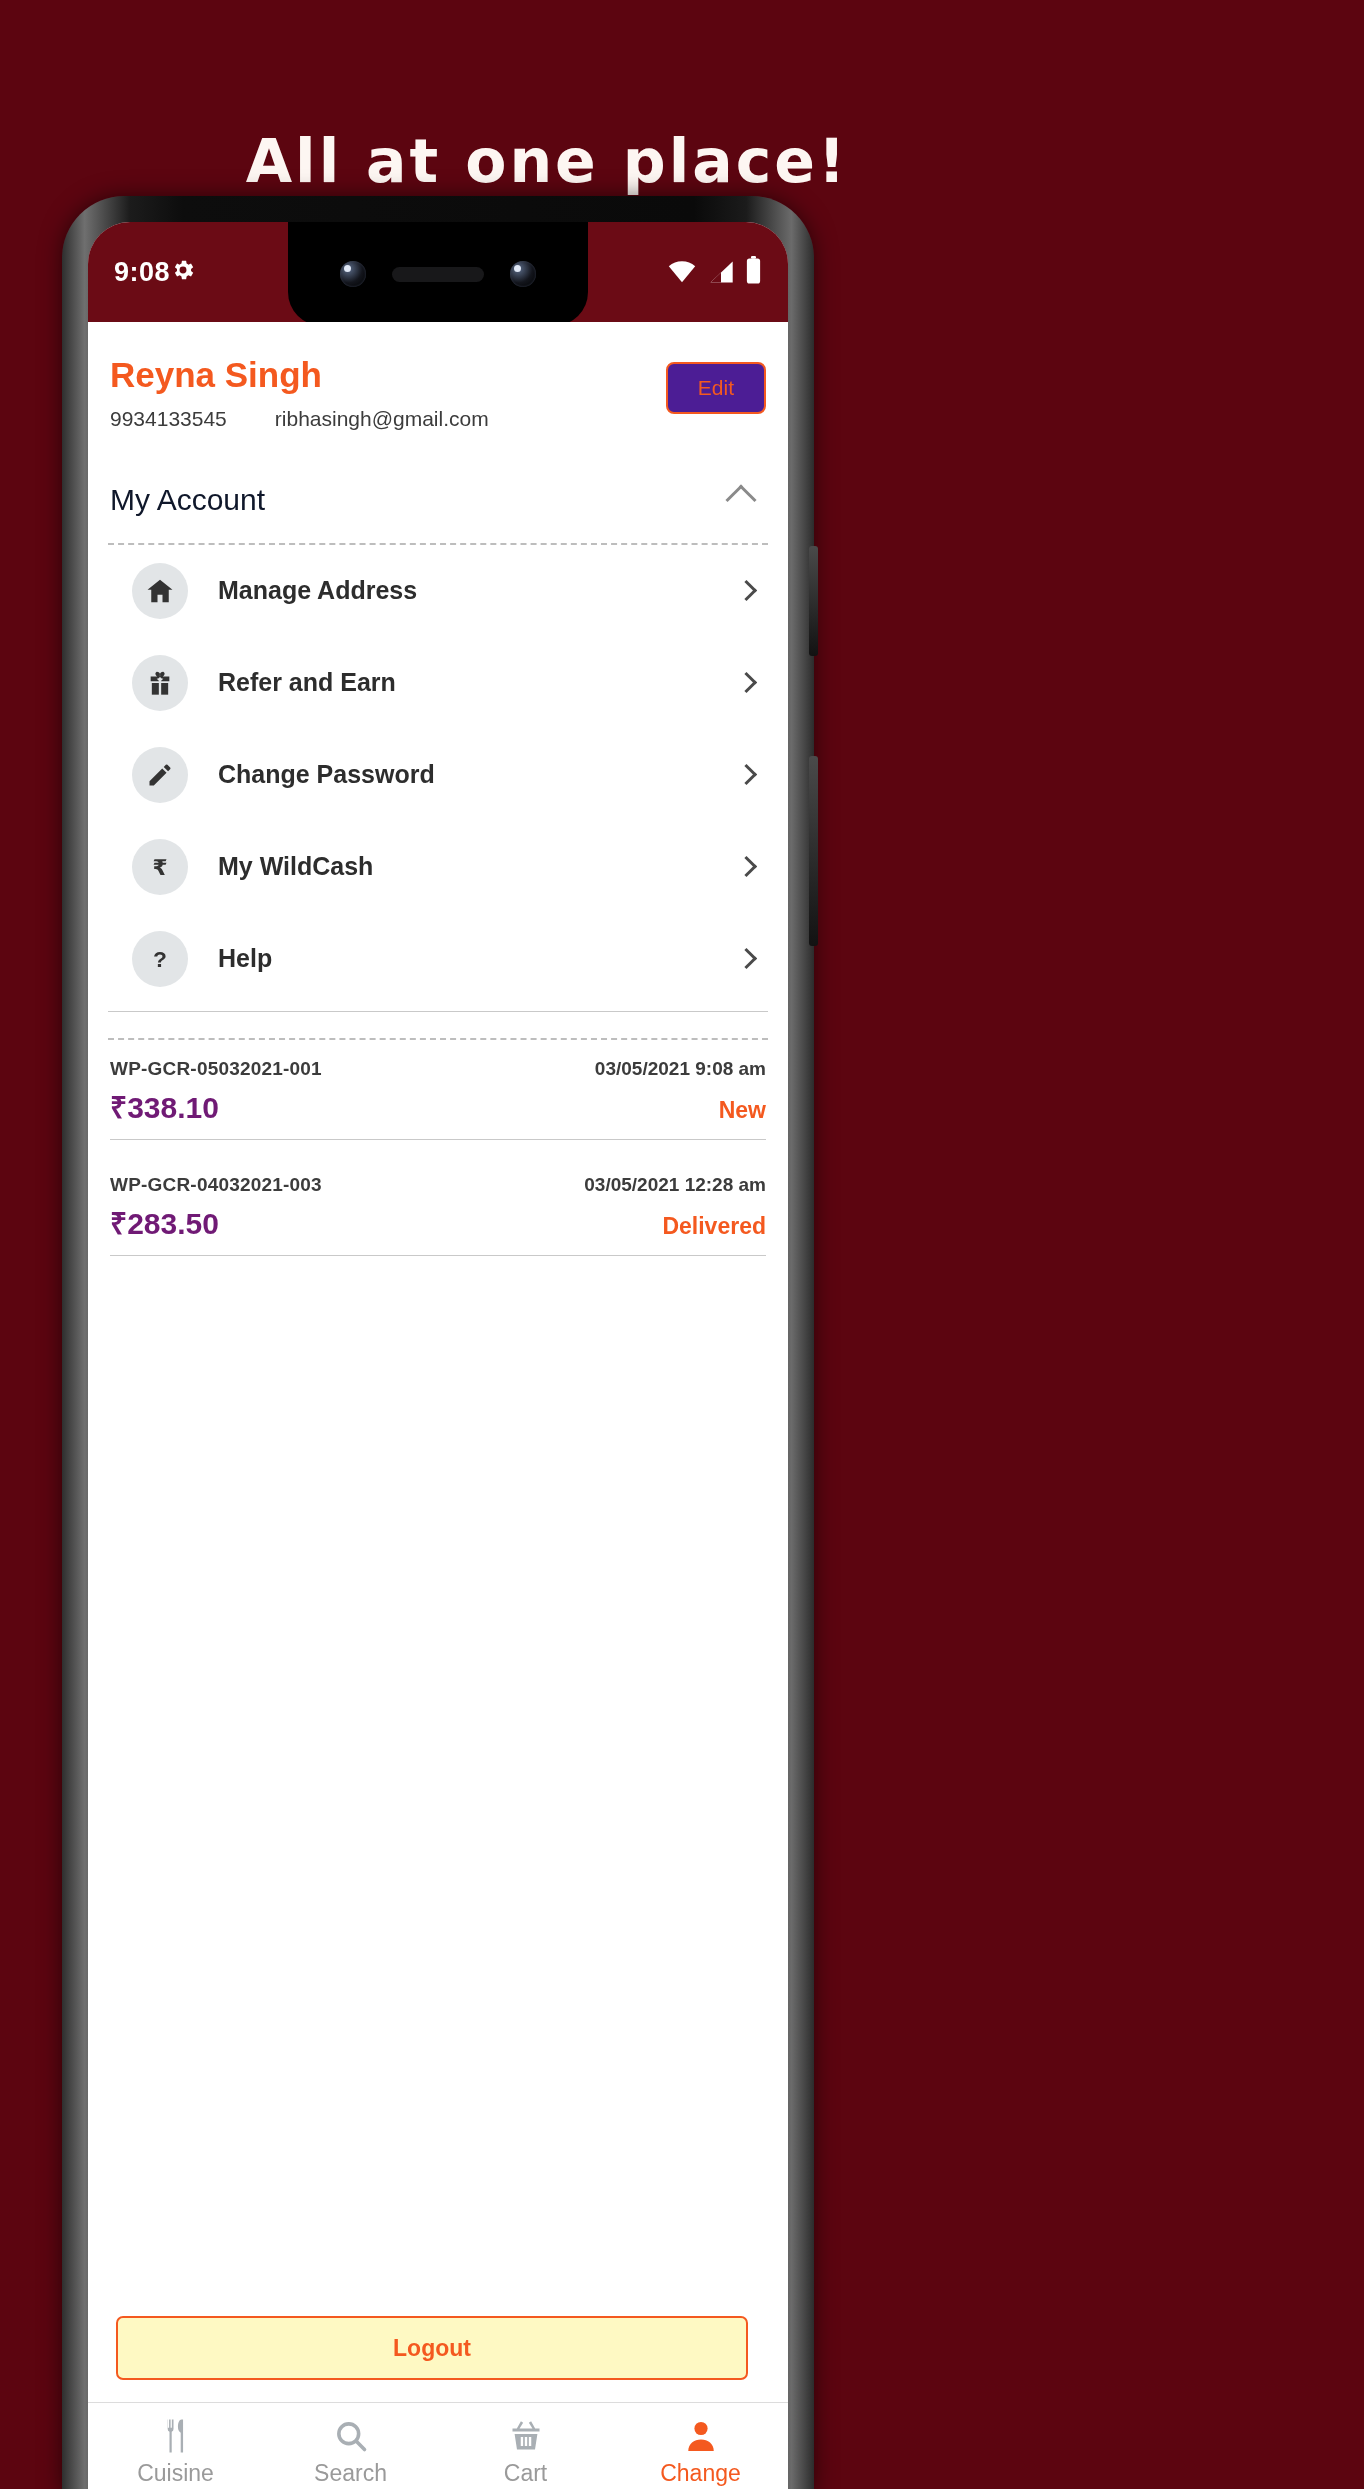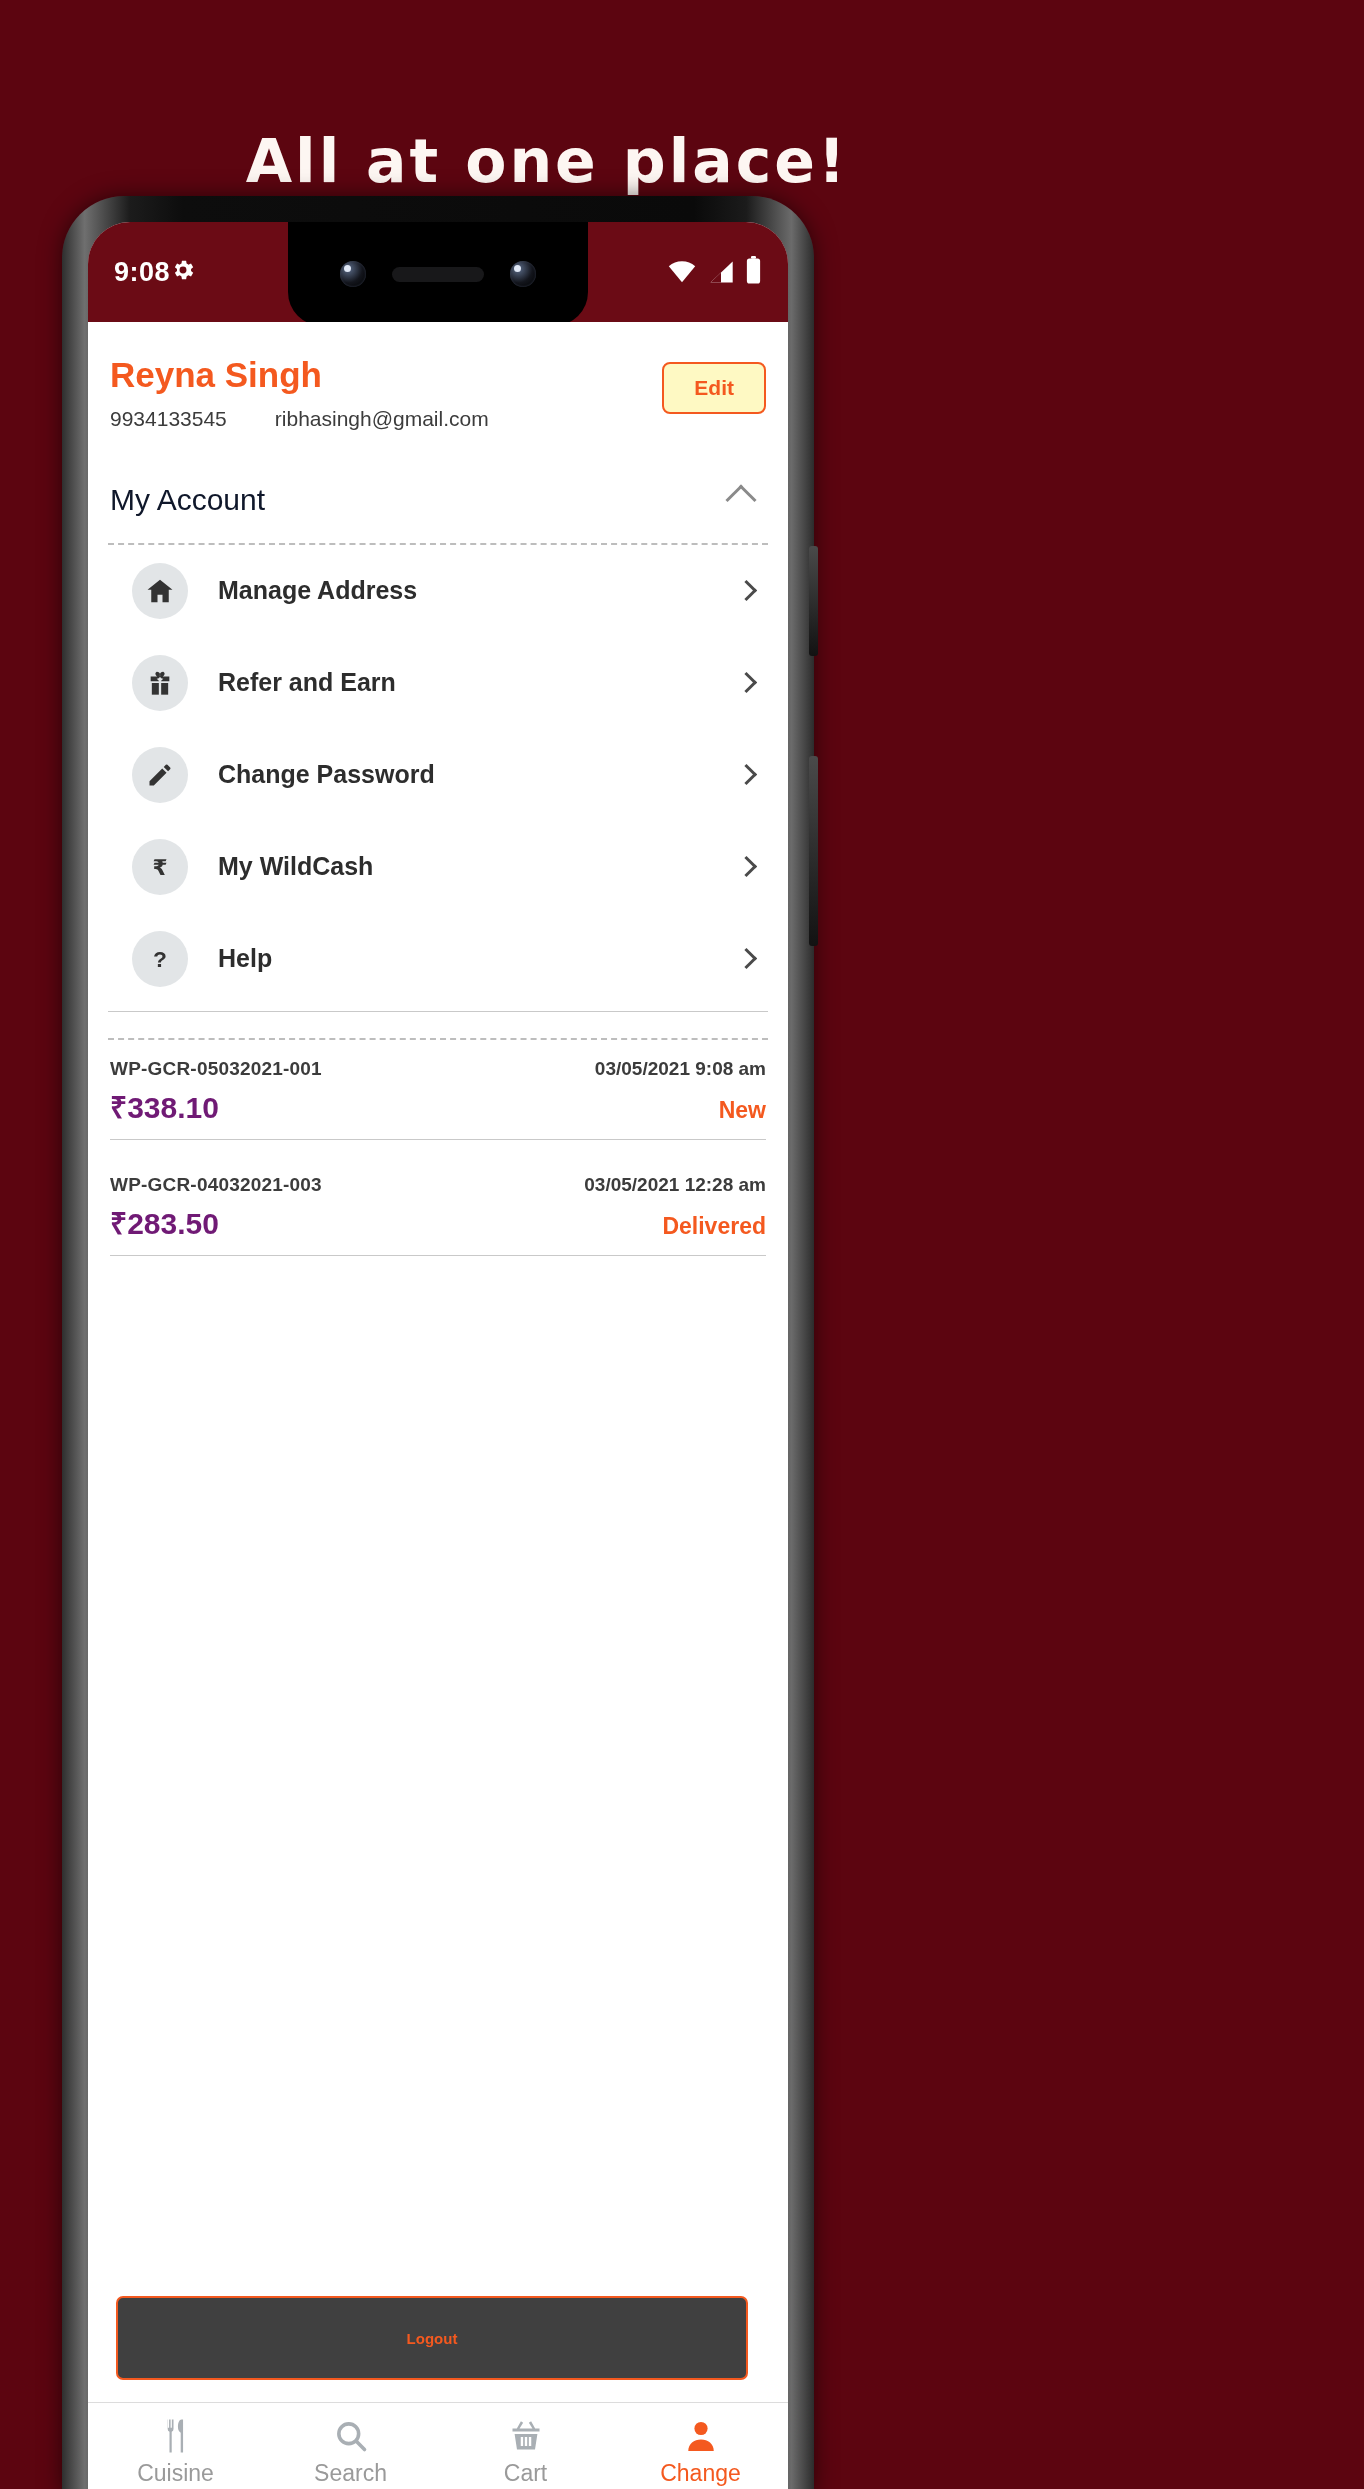--- a/index.html
+++ b/index.html
@@ -76,22 +76,22 @@
   .speaker { width:92px; height:15px; border-radius:8px; background:#18181a; }
 
   
   .content { position:relative; height:2180px; background:#fff; padding:0 20px; }
 
   .profile-row { display:flex; align-items:flex-start; padding:34px 2px 0 2px; }
   .p-name { font-size:35px; font-weight:bold; color:#f4591f; line-height:1.1; }
   .p-meta { margin-top:12px; font-size:21px; color:#3c3c3c; display:flex; gap:48px; }
   .edit-btn {
     margin-left:auto; margin-top:6px;
-    border:2px solid #f4591f; color:#f4591f; background:#fef9c3;
-    border-radius:8px; padding:12px 30px; font-size:21px; font-weight:bold;
+    border:2px solid #f4591f; color:#f4591f; background:#4c1d95;
+    border-radius:8px; padding:12px 30px; font-size:21px; font-weight:normal;
   }
 
   .query { margin:38px 2px 0 2px; font-size:23px; color:#3c3c3c; }
   .query .num { color:#f4591f; font-weight:bold; margin-left:14px; font-size:24px; }
 
   .sec-head {
     display:flex; align-items:center; justify-content:space-between;
     margin:52px 2px 0 2px;
   }
   .sec-title { font-size:30px; font-weight:normal; color:#0f172a; }
@@ -115,24 +115,24 @@
   .order { padding:18px 2px 16px 2px; }
   .o-top { display:flex; justify-content:space-between; align-items:baseline; }
   .o-id { font-size:19px; font-weight:bold; color:#3c3c3c; letter-spacing:.2px; }
   .o-date { font-size:19px; font-weight:bold; color:#3c3c3c; }
   .o-bot { display:flex; justify-content:space-between; align-items:baseline; margin-top:6px; }
   .o-amt { font-size:30px; font-weight:bold; color:#701a75; }
   .o-status { font-size:23px; font-weight:bold; color:#f4591f; }
   .o-rule { border-top:1.5px solid #c9c9c9; margin-top:12px; }
 
   .logout {
-    position:absolute; left:28px; bottom:122px; width:632px; height:84px;
-    border:2px solid #f4591f; border-radius:7px; background:#404040;
+    position:absolute; left:28px; bottom:122px; width:632px; height:64px;
+    border:2px solid #f4591f; border-radius:7px; background:#fef9c3;
     display:flex; align-items:center; justify-content:center;
-    color:#f4591f; font-size:15px; font-weight:bold;
+    color:#f4591f; font-size:23px; font-weight:bold;
   }
 
   .tabbar {
     position:absolute; left:0; bottom:0; width:700px; height:100px;
     background:#fff; border-top:1.5px solid #dcdcdc;
     display:flex;
   }
   .tab { flex:1; display:flex; flex-direction:column; align-items:center; justify-content:center; gap:6px; }
   .tab .tlabel { font-size:23px; color:#9a9a9a; }
   .tab.active .tlabel { color:#f4591f; }

